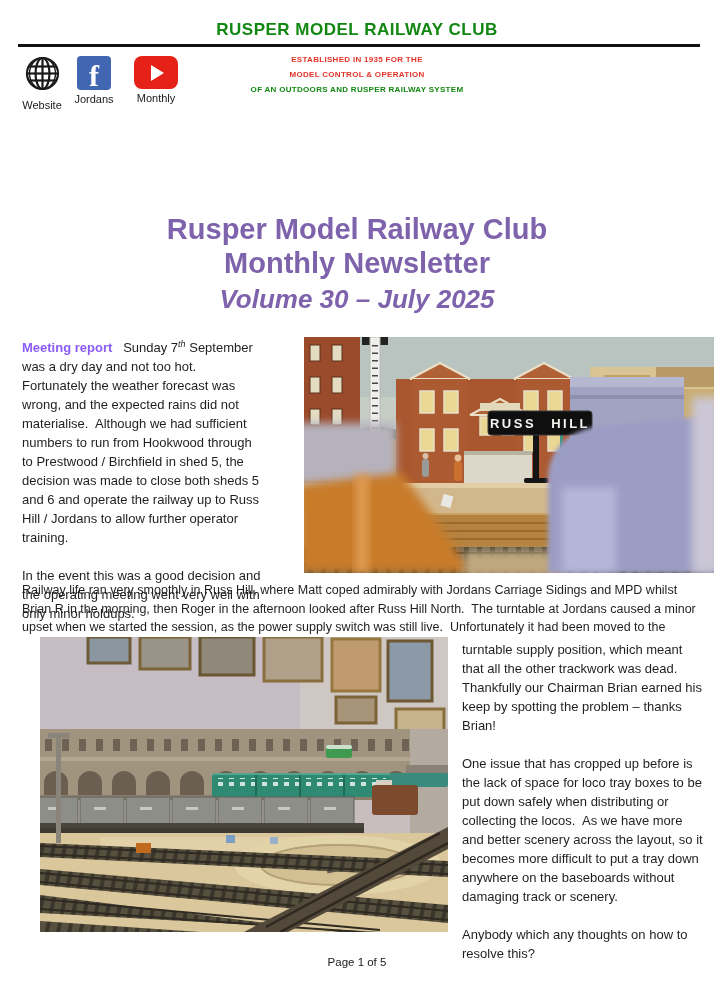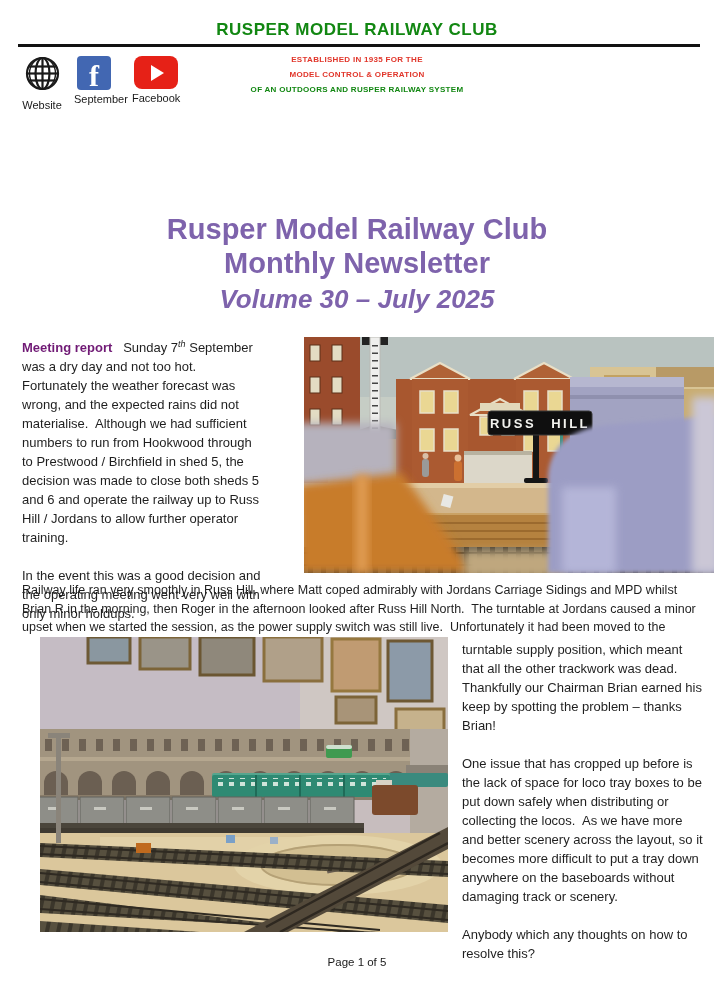--- a/index.html
+++ b/index.html
@@ -35,21 +35,21 @@
   .totem{position:absolute;top:102px;left:223px;width:260px;height:74px;}
   .main-title{
     position:absolute;top:212px;left:0;width:100%;text-align:center;
     color:#7e63ac;font-weight:bold;font-size:29px;line-height:34px;
   }
   .volume-line{font-style:italic;font-size:26px;margin-top:2px;}
   .body-col{font-size:13px;line-height:19px;}
   .body-col p{margin:0 0 19px 0;white-space:pre-wrap;}
   .left-col{position:absolute;top:338px;left:22px;width:242px;}
   .right-col{position:absolute;top:640px;left:462px;width:243px;}
-  .lead-label{color:#701a75;font-weight:bold;}
+  .lead-label{color:#8b5cf6;font-weight:bold;}
   sup{font-size:9px;line-height:0;font-style:italic;}
   .wide-par{
     position:absolute;top:581px;left:22px;width:682px;
     font-size:12.5px;line-height:18.5px;white-space:pre-wrap;
   }
   .photo{position:absolute;overflow:hidden;background:#cfc6ba;}
   .photo svg{display:block;width:100%;height:100%;}
   .photo-1{top:337px;left:273px;width:415px;height:236px;margin-left:31px;}
   .photo-2{top:637px;left:40px;width:408px;height:295px;}
   .page-footer{
@@ -77,27 +77,27 @@
             <line x1="4" y1="11.5" x2="33" y2="11.5"></line>
             <line x1="3" y1="18.5" x2="34" y2="18.5"></line>
             <line x1="4" y1="25.5" x2="33" y2="25.5"></line>
           </g>
         </svg>
       </span>
       <div class="lbl">Website</div>
     </div>
     <div class="social-item soc-facebook">
       <div class="fb-box">f</div>
-      <div class="lbl">September</div>
+      <div class="lbl">Jordans</div>
     </div>
     <div class="social-item soc-youtube">
       <div class="yt-box">
           <div class="yt-tri"></div>
         </div>
-      <div class="lbl">Facebook</div>
+      <div class="lbl">Monthly</div>
     </div>
   </div>
 
   <div class="established">
     <div class="est-red">ESTABLISHED IN 1935 FOR THE</div>
     <div class="est-red">MODEL CONTROL &amp; OPERATION</div>
     <div class="est-green">OF AN OUTDOORS AND RUSPER RAILWAY SYSTEM</div>
   </div>
 
 

